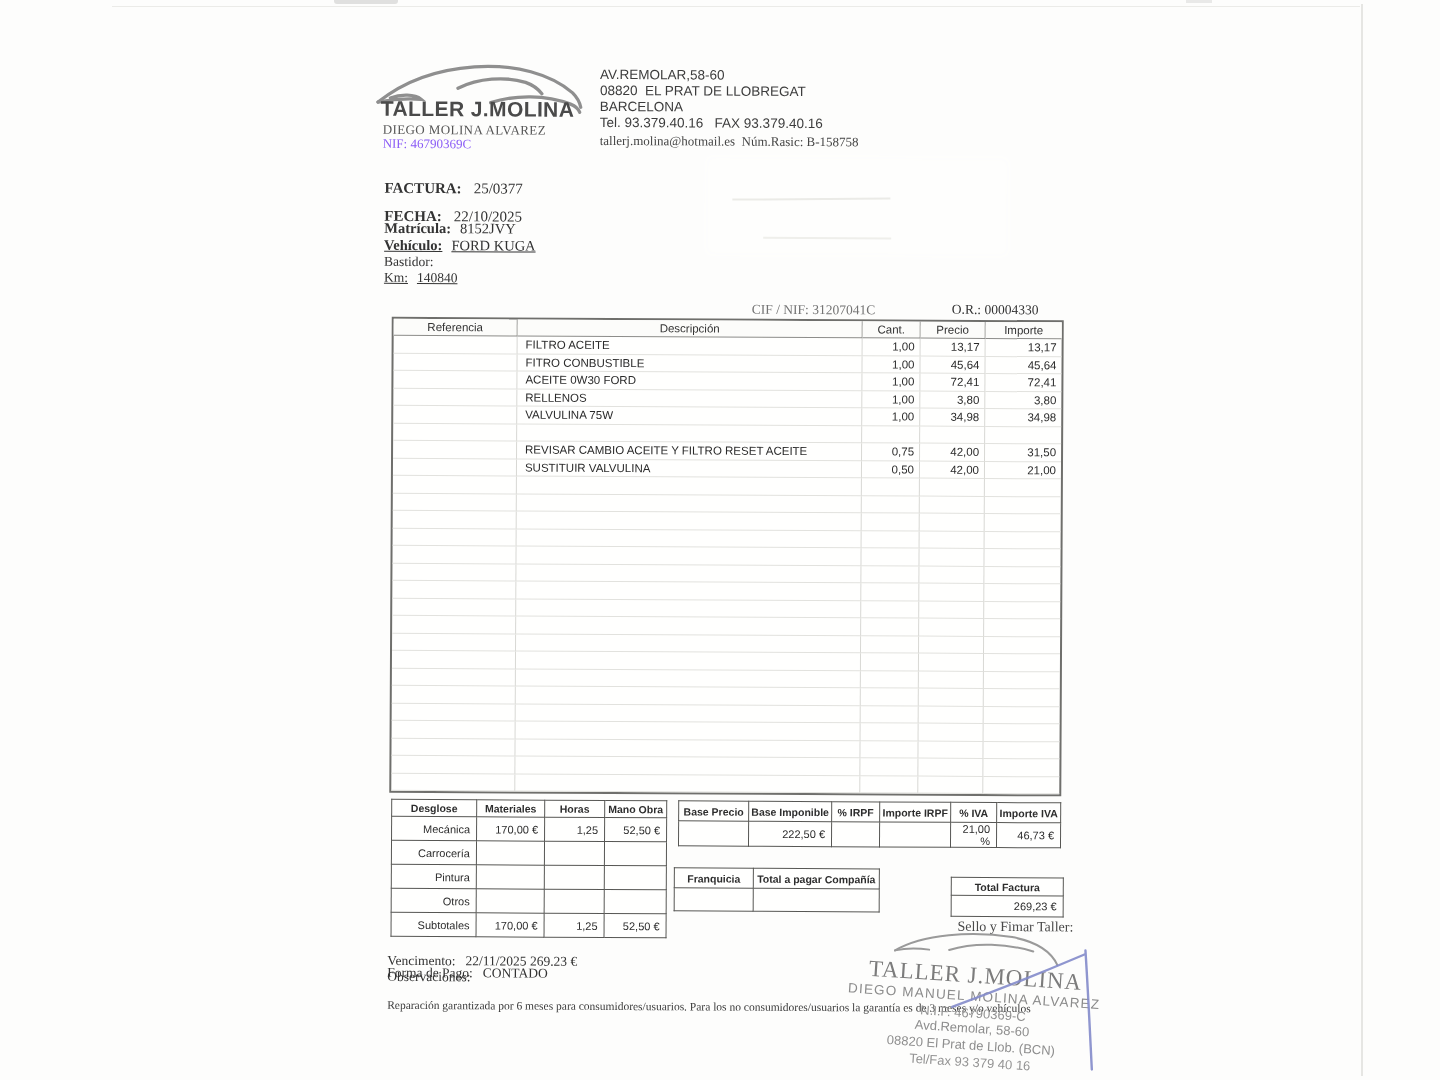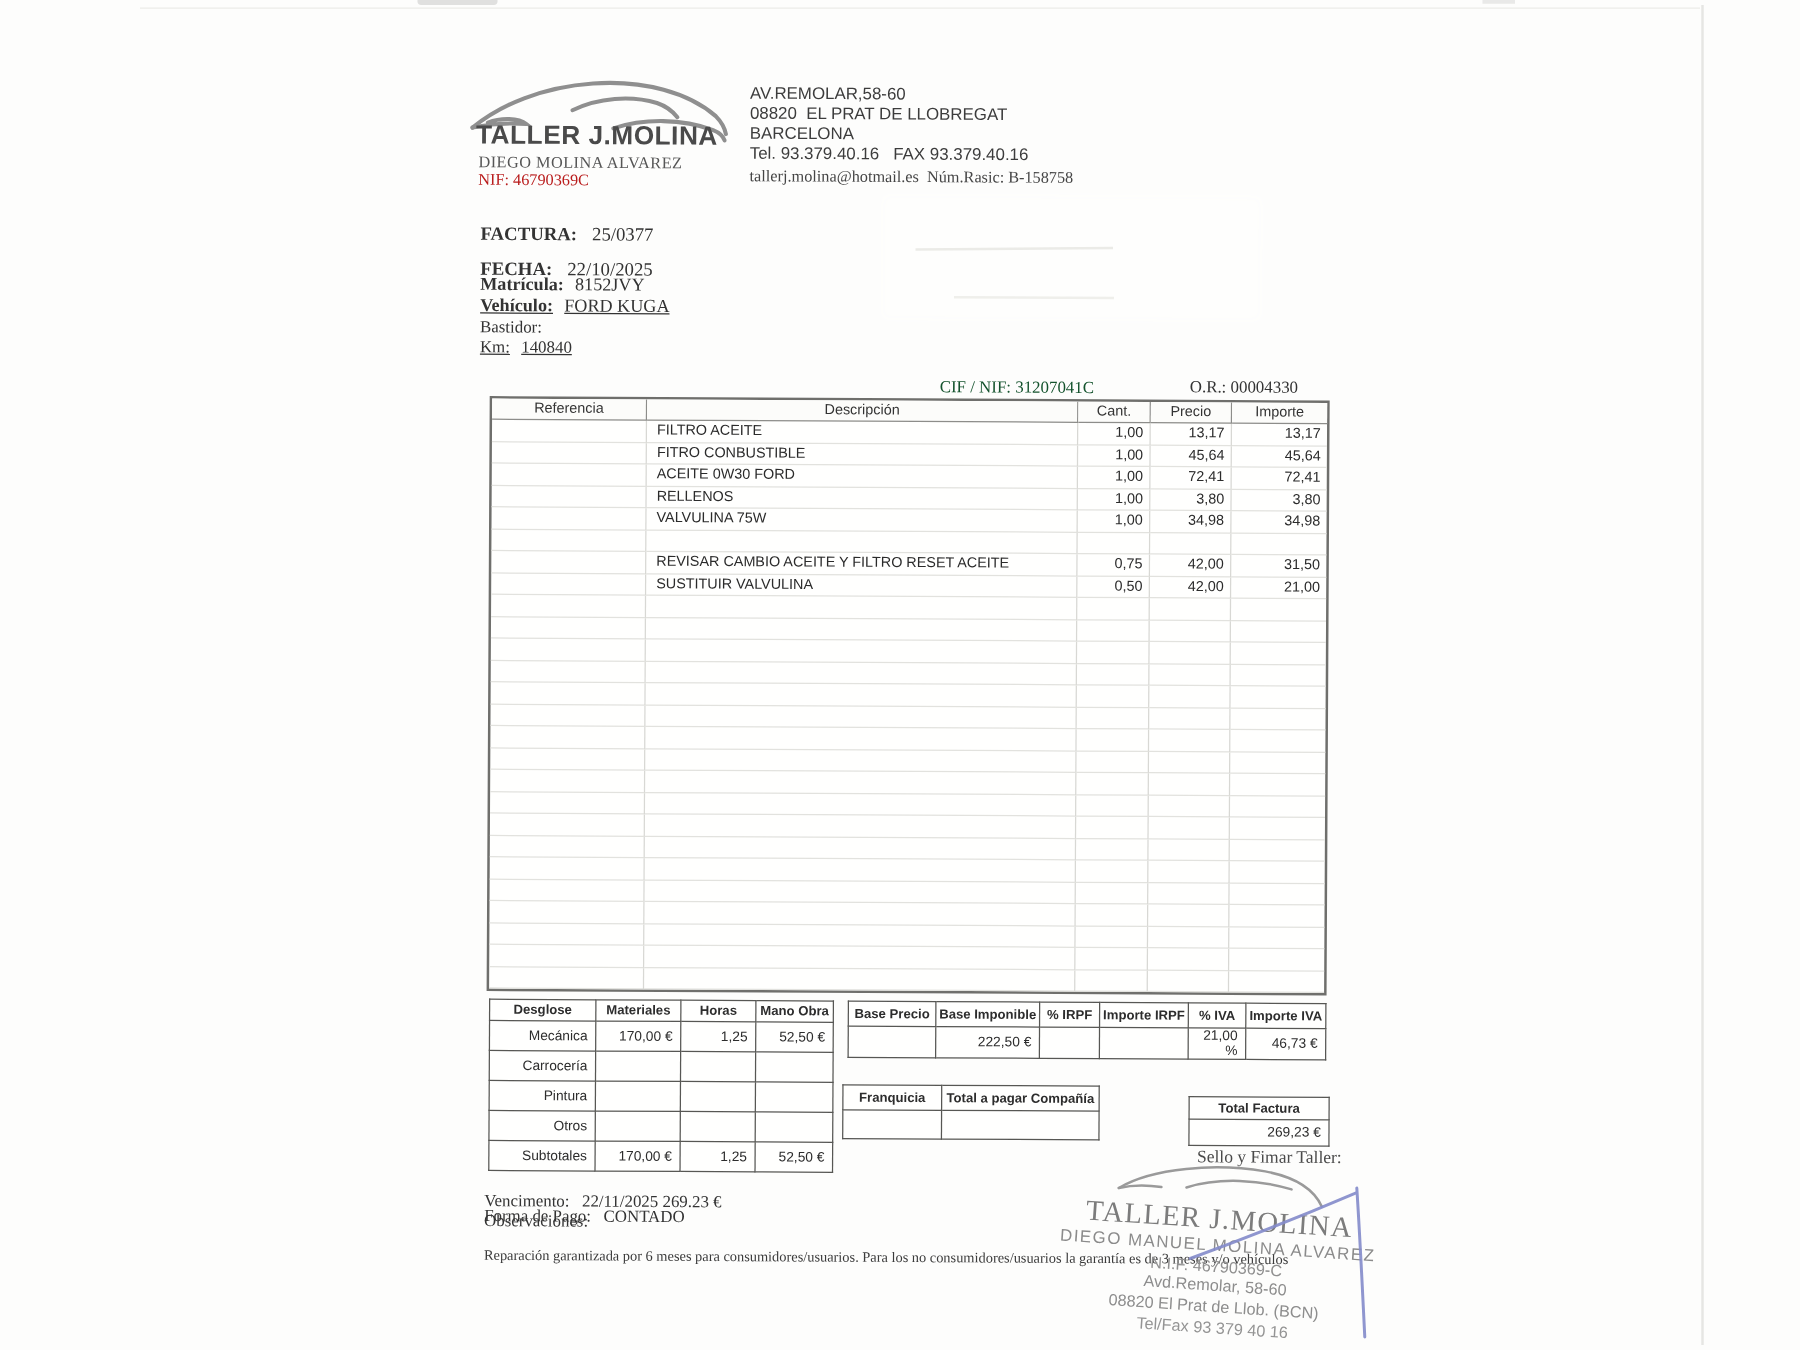--- a/index.html
+++ b/index.html
@@ -20,41 +20,41 @@
   .blot-a { left:334px; top:0; width:64px; height:4px; background:#c9c9c6; border-radius:0 0 3px 3px; opacity:.55; }
   .blot-b { left:1186px; top:0; width:26px; height:3px; background:#d6d6d3; opacity:.5; }
   .whiteout { left:712px; top:160px; width:292px; height:88px; background:#fefefd; box-shadow:0 0 8px 5px #fefefd; }
   .smudge1 { left:733px; top:196px; width:158px; height:2px; background:#ebebe7; transform:rotate(-0.7deg); }
   .smudge2 { left:764px; top:235px; width:128px; height:2px; background:#efefeb; }
 
   
   .logo-svg { left:372px; top:56px; width:215px; height:66px; }
   .company-name { left:381px; top:97px; font-size:21px; font-weight:bold; letter-spacing:.4px; color:#4a4a4a; }
   .owner-name { left:383px; top:122px; font-size:13px; color:#565656; letter-spacing:.4px; }
-  .nif-line { left:383px; top:136px; font-size:13px; color:#b91c1c; }
+  .nif-line { left:383px; top:136px; font-size:13px; color:#8b5cf6; }
   .lh-right { font-size:13.5px; color:#3c3c3c; }
   .lh-r1 { left:600px; top:66px; }
   .lh-r2 { left:600px; top:82px; }
   .lh-r3 { left:600px; top:98px; }
   .lh-r4 { left:600px; top:114px; }
   .lh-contact { left:600px; top:132px; font-size:13px; color:#454545; }
 
   
   .meta { left:385px; color:#333; }
   .meta b { font-weight:bold; }
   .meta .val { margin-left:12px; }
   .m1 { top:180px; font-size:15px; }
   .m2 { top:208px; font-size:15px; }
   .m3 { top:220px; font-size:14.5px; }
   .m4 { top:237px; font-size:14.5px;text-decoration:underline; }
   .m5 { top:254px; font-size:13.5px; }
   .m6 { top:270px; font-size:13.5px;text-decoration:underline; }
   .m6 .val, .m3 .val, .m4 .val { margin-left:9px; }
 
-  .cif-line { left:753px; top:300px; font-size:13.5px; color:#14532d; }
+  .cif-line { left:753px; top:300px; font-size:13.5px; color:#737373; }
   .or-line  { left:953px; top:299px; font-size:13.5px; color:#333; }
 
   
   .itable { left:393px; top:317px; width:672px; border:2px solid #6f6f6c; background:#fffffe; }
   .ihead, .irow { display:grid; grid-template-columns:124px 345px 58px 65px 1fr; }
   .ihead { height:17px; }
   .ihead .hcell { border-right:1px solid #8d8d8a; border-bottom:1px solid #8d8d8a;
     font-size:11.5px; color:#333; display:flex; align-items:center; justify-content:center; background:#fcfcfa; }
   .ihead .hcell:last-child { border-right:none; }
   .irow { height:17.5px; }

